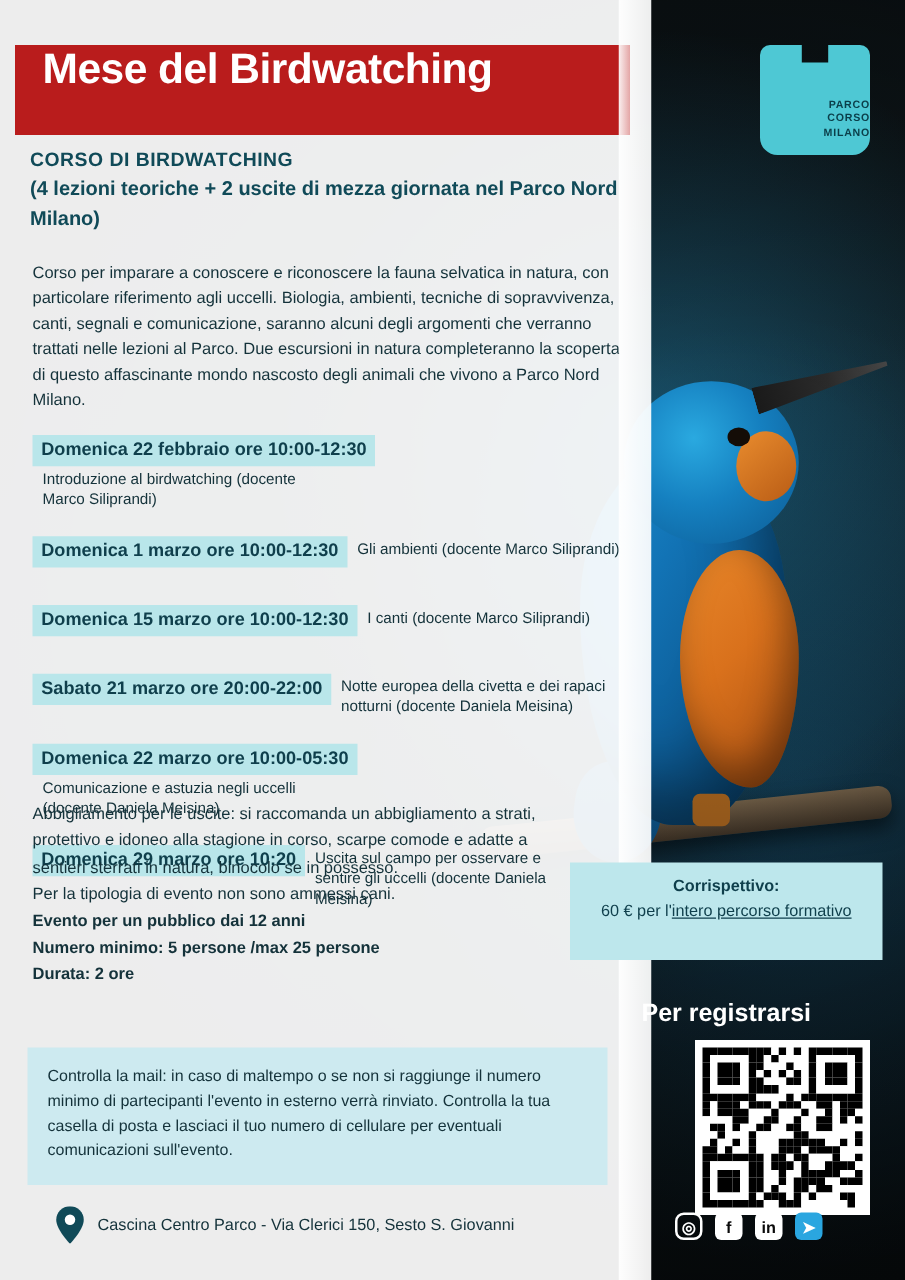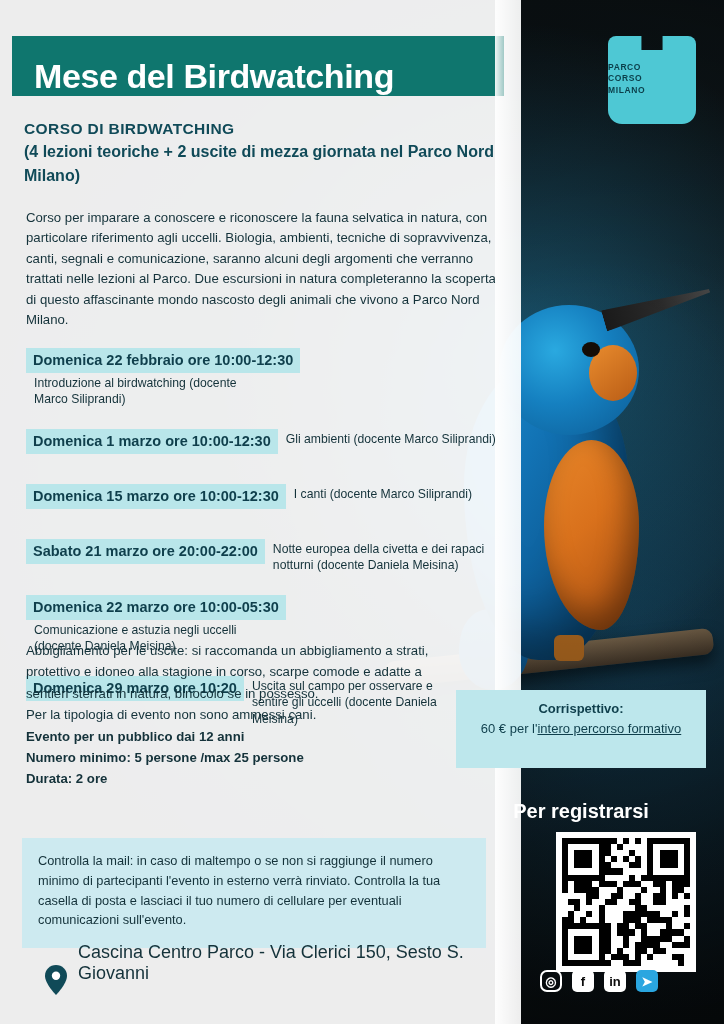--- a/index.html
+++ b/index.html
@@ -91,23 +91,23 @@
     width:521px; height:1024px;
     background: rgba(255,255,255,0.93);
   }
   .content::after {
     content:""; position:absolute; right:0; top:0; bottom:0; width:26px;
     background: linear-gradient(90deg, rgba(255,255,255,0.93), rgba(255,255,255,0.0));
     pointer-events:none;
   }
 
   .title-bar {
-    position:absolute; left:12px; top:36px; width:492px; height:60px;
-    background:#0f766e;
-    display:flex; align-items:flex-end;
+    position:absolute; left:12px; top:36px; width:492px; height:72px;
+    background:#b91c1c;
+    display:flex; align-items:flex-start;
   }
   .title-bar h1 {
     margin:0 0 0 22px; color:#ffffff;
     font-size:34px; font-weight:bold; letter-spacing:-0.4px;
   }
 
   .subtitle {
     position:absolute; left:24px; top:118px; width:470px;
     color:#104a58; font-weight:bold; font-size:15.5px; line-height:1.45;
   }
@@ -143,40 +143,40 @@
   .notes .b { font-weight:bold; }
 
   .mail-box {
     position:absolute; left:22px; top:838px; width:464px; height:110px;
     background:#cdeaf0;
     padding:13px 16px;
     color:#14323a; font-size:12.8px; line-height:1.55;
   }
 
   .address {
-    position:absolute; left:78px; top:942px;
-    color:#14323a; font-size:18px; font-weight:500;
+    position:absolute; left:78px; top:972px;
+    color:#14323a; font-size:13px; font-weight:500;
   }
   .pin {
     position:absolute; left:44px; top:965px; width:24px; height:30px;
   }
 
   
   .logo {
     position:absolute; left:608px; top:36px; width:88px; height:88px;
   }
   .logo-shape {
     position:absolute; inset:0;
     background:#4ec8d4;
     border-radius:8px 8px 14px 14px;
     clip-path: polygon(0 0, 38% 0, 38% 16%, 62% 16%, 62% 0, 100% 0, 100% 100%, 0 100%);
   }
   .logo-text {
-    position:absolute; left:0; right:0; bottom:28px;
-    text-align:left; color:#0b3f4a;
+    position:absolute; left:0; right:0; bottom:12px;
+    text-align:right; color:#0b3f4a;
     font-size:8.5px; font-weight:bold; line-height:1.35; letter-spacing:0.6px;
   }
 
   .price-box {
     position:absolute; left:456px; top:690px; width:250px; height:78px;
     background:#bde7ec;
     color:#0f3f4c; text-align:center;
     padding-top:9px;
     font-size:13px; line-height:1.55;
   }

